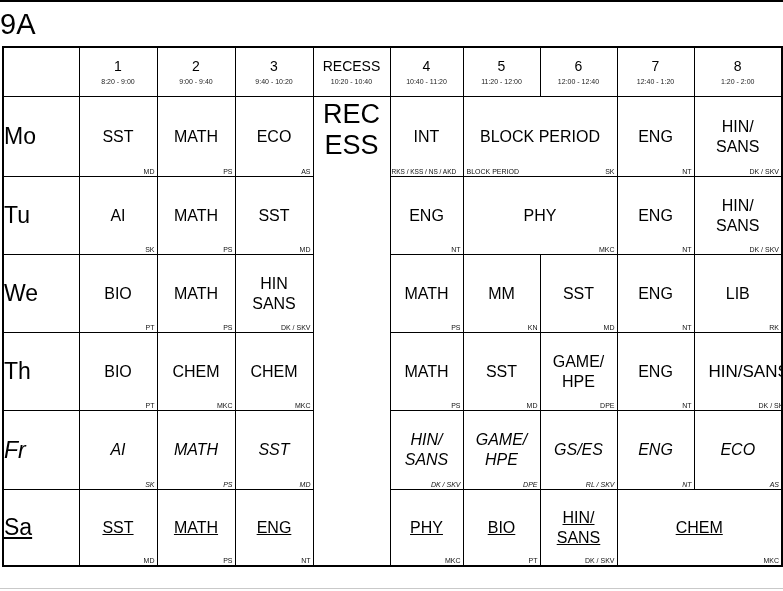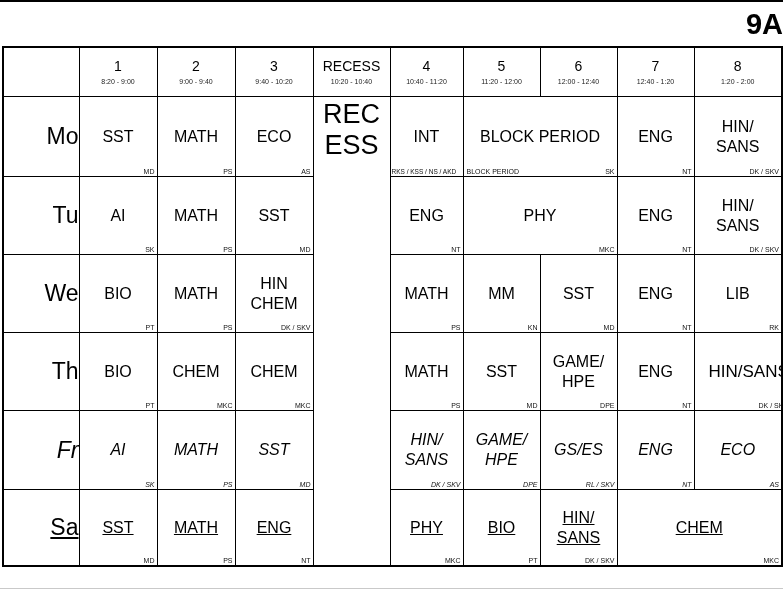--- a/index.html
+++ b/index.html
@@ -4,41 +4,41 @@
 <style>
   html,body{margin:0;padding:0;}
   body{
     width:783px;height:591px;position:relative;box-sizing:border-box;
     background:#ffffff;color:#000;
     border-top:2px solid #000;
     font-family:"Liberation Sans", sans-serif;
     overflow:hidden;
   }
   .title{
-    text-align:right;font-size:29px;font-weight:700;
+    text-align:left;font-size:29px;font-weight:400;
     margin:5px 0 4px 0;line-height:1.2;
   }
   table.timetable{
     border-collapse:collapse;table-layout:fixed;
     width:779px;margin-left:2px;
     border:2px solid #000;
   }
   td,th{border:1.5px solid #000;padding:0;box-sizing:border-box;}
   tr.r-header{height:50px;}
   tr.r-mo{height:80px;}
   tr.r-tu{height:78px;}
   tr.r-we{height:78px;}
   tr.r-th{height:78px;}
   tr.r-fr{height:79px;font-style:italic;}
   tr.r-sa{height:76px;text-decoration:underline;}
   th.phead{font-weight:400;vertical-align:middle;text-align:center;}
   .pnum{font-size:14px;line-height:1.1;}
   .ptime{font-size:7px;margin-top:3px;color:#222;}
   td.day{
-    font-size:23px;text-align:right;vertical-align:middle;
+    font-size:23px;text-align:left;vertical-align:middle;
   }
   td.cell{
     position:relative;vertical-align:middle;text-align:center;overflow:hidden;
   }
   .subject{font-size:16px;line-height:1.25;padding:0 5px;}
   .teacher{
     position:absolute;right:2px;bottom:1px;
     font-size:7px;white-space:nowrap;color:#111;
   }
   .teacher-left{left:3px;right:auto;}
@@ -186,21 +186,21 @@
     <td class="day">We</td>
     <td class="cell">
       <div class="subject">BIO</div>
       <span class="teacher">PT</span>
     </td>
     <td class="cell">
       <div class="subject">MATH</div>
       <span class="teacher">PS</span>
     </td>
     <td class="cell">
-      <div class="subject">HIN CHEM</div>
+      <div class="subject">HIN SANS</div>
       <span class="teacher">DK / SKV</span>
     </td>
     <td class="cell">
       <div class="subject">MATH</div>
       <span class="teacher">PS</span>
     </td>
     <td class="cell">
       <div class="subject">MM</div>
       <span class="teacher">KN</span>
     </td>

